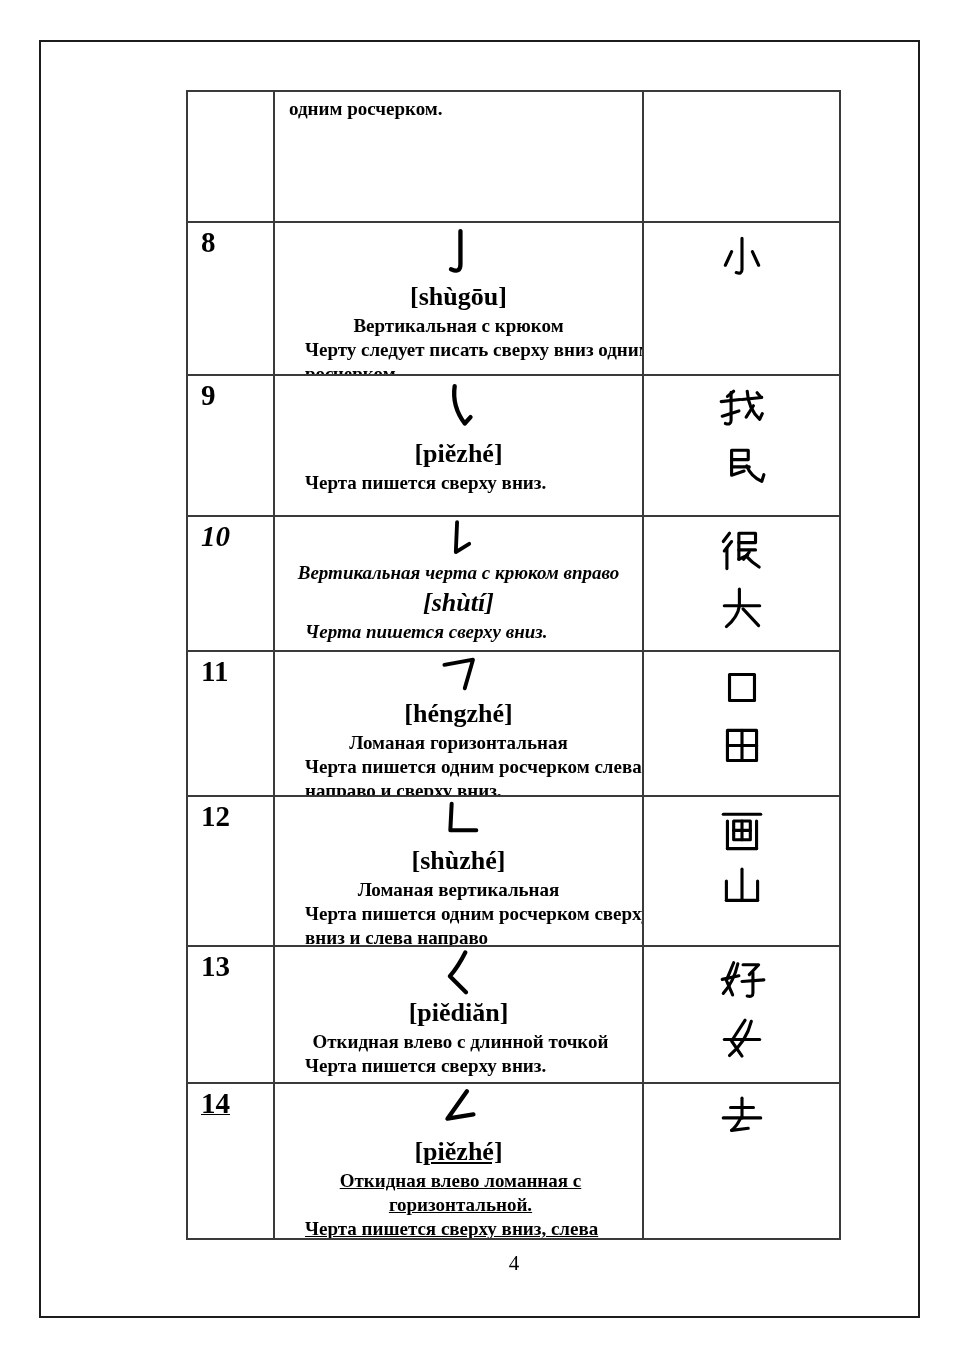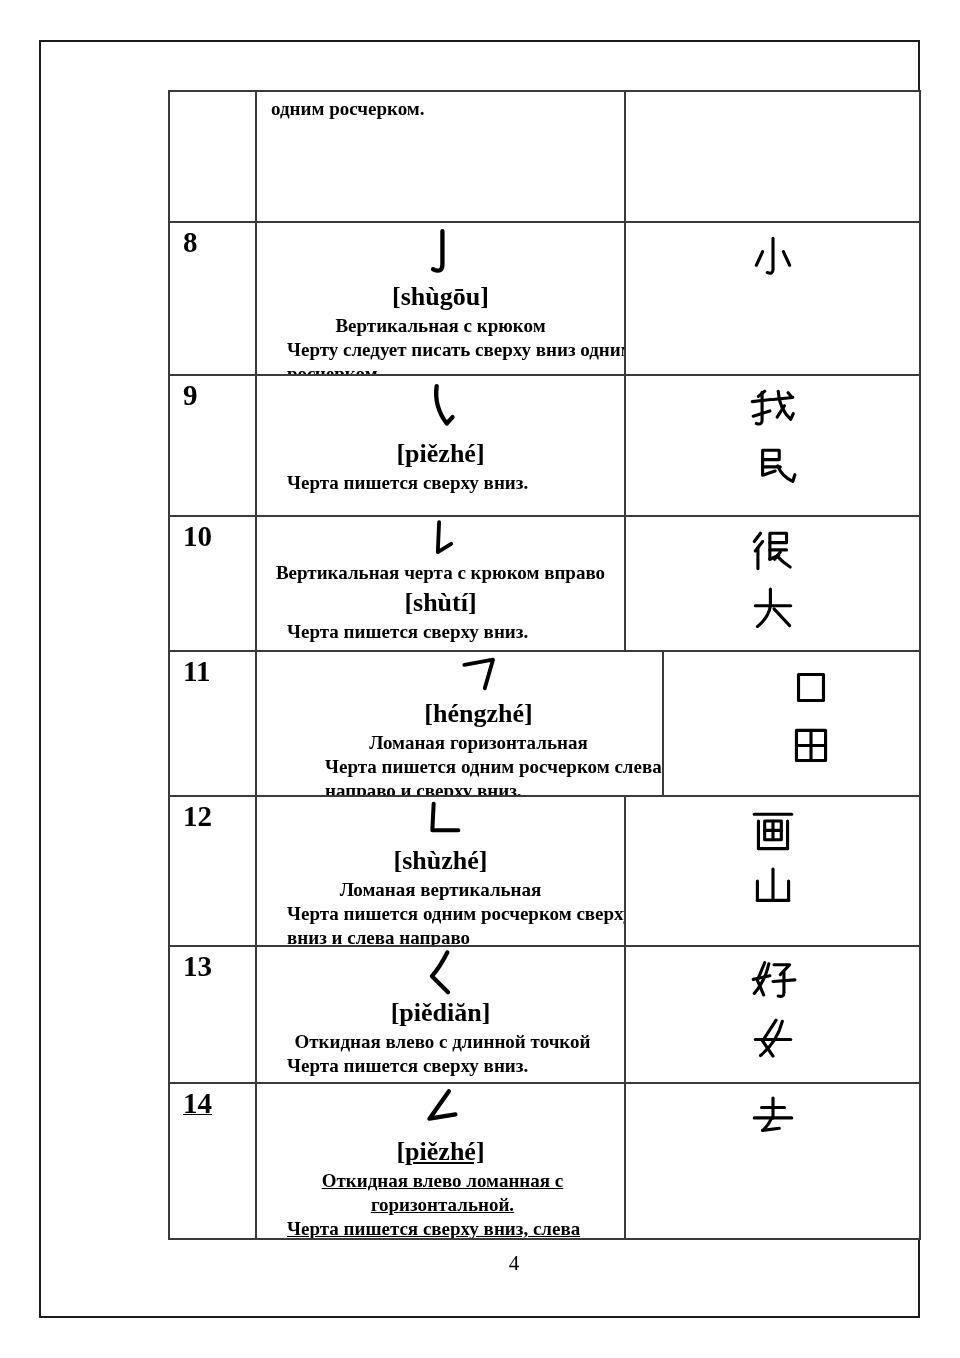--- a/index.html
+++ b/index.html
@@ -7,33 +7,33 @@
   .page {
     position:relative; width:960px; height:1358px; background:#ffffff;
     font-family:"Liberation Serif","DejaVu Serif",serif; color:#000;
     overflow:hidden;
   }
   .frame {
     position:absolute; left:39px; top:40px; width:881px; height:1278px;
     border:2px solid #1c1c1c; background:#ffffff;
   }
   .strokes-table {
-    position:absolute; left:168px; top:90px; width:753px;
+    position:absolute; left:186px; top:90px; width:655px;
     border:2px solid #3a3a3a; background:#fff;
   }
   .row { display:flex; width:100%; border-top:2px solid #3a3a3a; }
   .row.first { border-top:none; }
   .c1 { width:87px; border-right:2px solid #3a3a3a; padding:4px 0 0 13px; }
   .c2 { width:369px; border-right:2px solid #3a3a3a; display:flex; flex-direction:column; align-items:center; overflow:hidden; }
   .c3 { flex:1; display:flex; flex-direction:column; align-items:center; padding-top:7px; }
   .h0 { height:129px; } 
   .h1 { height:153px; }
   .h2 { height:141px; }
-  .h3 { height:135px; }
-  .h4 { height:145px;gap:38px; }
+  .h3 { height:135px;font-style:italic; }
+  .h4 { height:145px; }
   .h5 { height:150px; }
   .h6 { height:137px; }
   .h7 { height:156px;text-decoration:underline; }
   .num { font-size:29px; font-weight:bold; line-height:30px; }
   .glyph { height:48px; display:flex; align-items:center; justify-content:center; margin-top:2px; }
   .glyph svg { display:block; }
   .pinyin { font-size:26px; font-weight:bold; line-height:35px; letter-spacing:0px; }
   .rname { font-size:19px; font-weight:bold; line-height:24px; text-align:center; width:100%; padding:0 10px; }
   .rname.left { text-align:center; padding-left:14px; }
   .desc { font-size:19px; font-weight:bold; line-height:24px; text-align:left; width:100%; padding-left:14px; padding-right:6px;margin-left:32px; }

